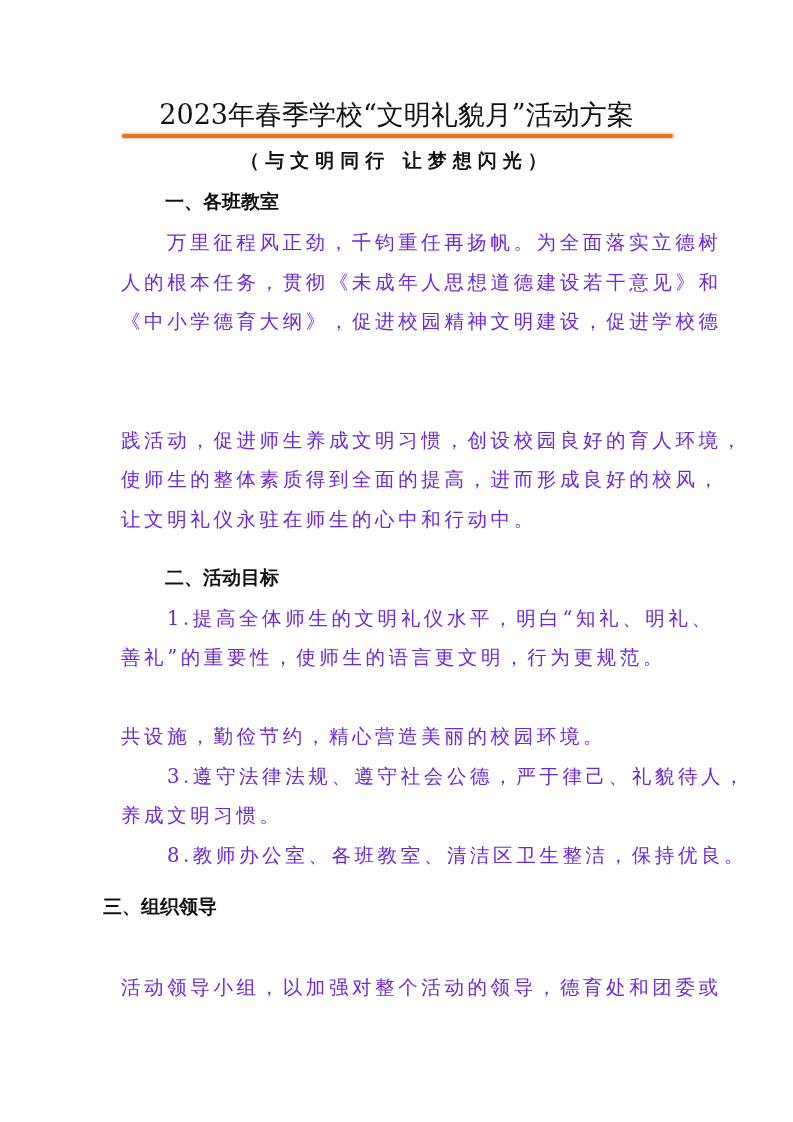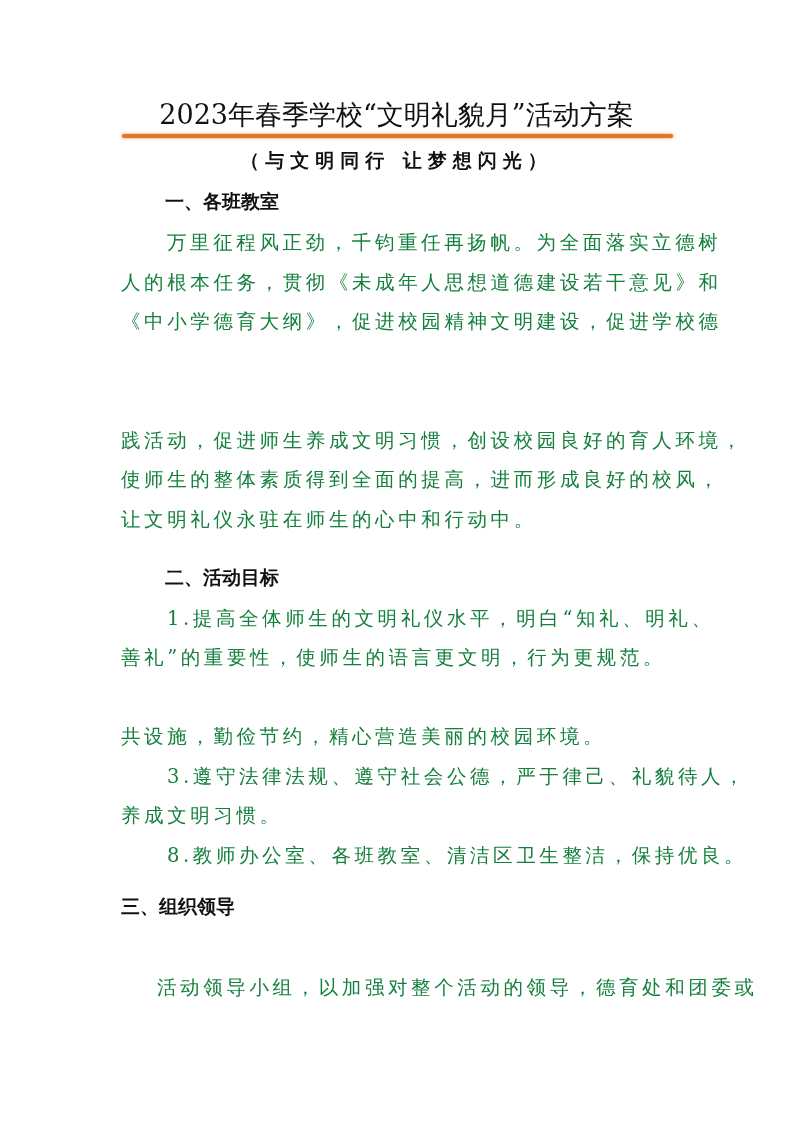--- a/index.html
+++ b/index.html
@@ -2,21 +2,21 @@
 <html><head>
 <meta charset="utf-8">
 <style>
   html, body { margin:0; padding:0; background:#ffffff; }
   body { width:793px; height:1122px; position:relative; overflow:hidden; font-family:"DejaVu Serif","Liberation Serif",serif; color:#111; }
   .page { position:absolute; left:0; top:0; width:793px; height:821px; background:#fff; }
   .title { position:absolute; left:0; width:793px; top:98px; text-align:center; font-size:27px; line-height:34px; font-family:"DejaVu Serif","Liberation Serif",serif; color:#111; letter-spacing:0px; }
   .rule { position:absolute; left:122px; width:551px; top:134px; height:4px; background:#e07828; border-radius:2px; box-shadow:0 0 2px 1px rgba(240,150,80,0.55); }
   .subtitle { position:absolute; left:0; width:793px; top:146px; text-align:center; font-size:19px; line-height:28px; font-weight:bold; letter-spacing:6px; font-family:"DejaVu Serif","Liberation Serif",serif; color:#111; }
   .heading { position:absolute; font-family:"DejaVu Sans","Liberation Sans",sans-serif; font-weight:bold; font-size:19px; line-height:28px; color:#111; white-space:nowrap; }
-  .line { position:absolute; left:121px; width:555px; font-size:19.5px; line-height:28px; white-space:nowrap; letter-spacing:3.6px; color:#15803d; font-family:"DejaVu Serif","Liberation Serif",serif; }
+  .line { position:absolute; left:121px; width:555px; font-size:19.5px; line-height:28px; white-space:nowrap; letter-spacing:3.6px; color:#6d28d9; font-family:"DejaVu Serif","Liberation Serif",serif; }
   .indent { left:167px; }
 </style>
 </head>
 <body>
 
 <div class="page">
 
   <div class="title">2023年春季学校“文明礼貌月”活动方案</div>
   <div class="rule"></div>
   <div class="subtitle">（与文明同行  让梦想闪光）</div>
@@ -30,16 +30,16 @@
   <div class="line" style="top:506px;">让文明礼仪永驻在师生的心中和行动中。</div>
 
   <div class="heading" style="left:165px; top:563px;">二、活动目标</div>
   <div class="line indent" style="top:605px;">1.提高全体师生的文明礼仪水平，明白“知礼、明礼、</div>
   <div class="line" style="top:644px;">善礼”的重要性，使师生的语言更文明，行为更规范。</div>
   <div class="line" style="top:723px;">共设施，勤俭节约，精心营造美丽的校园环境。</div>
   <div class="line indent" style="top:763px;">3.遵守法律法规、遵守社会公德，严于律己、礼貌待人，</div>
   <div class="line" style="top:802px;">养成文明习惯。</div>
   <div class="line indent" style="top:842px;">8.教师办公室、各班教室、清洁区卫生整洁，保持优良。</div>
 
-  <div class="heading" style="left:121px; top:892px;">三、组织领导</div>
-  <div class="line" style="top:974px;margin-left:36px;">活动领导小组，以加强对整个活动的领导，德育处和团委或</div>
+  <div class="heading" style="left:103px; top:892px;">三、组织领导</div>
+  <div class="line" style="top:974px;">活动领导小组，以加强对整个活动的领导，德育处和团委或</div>
 
 </div>
 
 </body></html>

